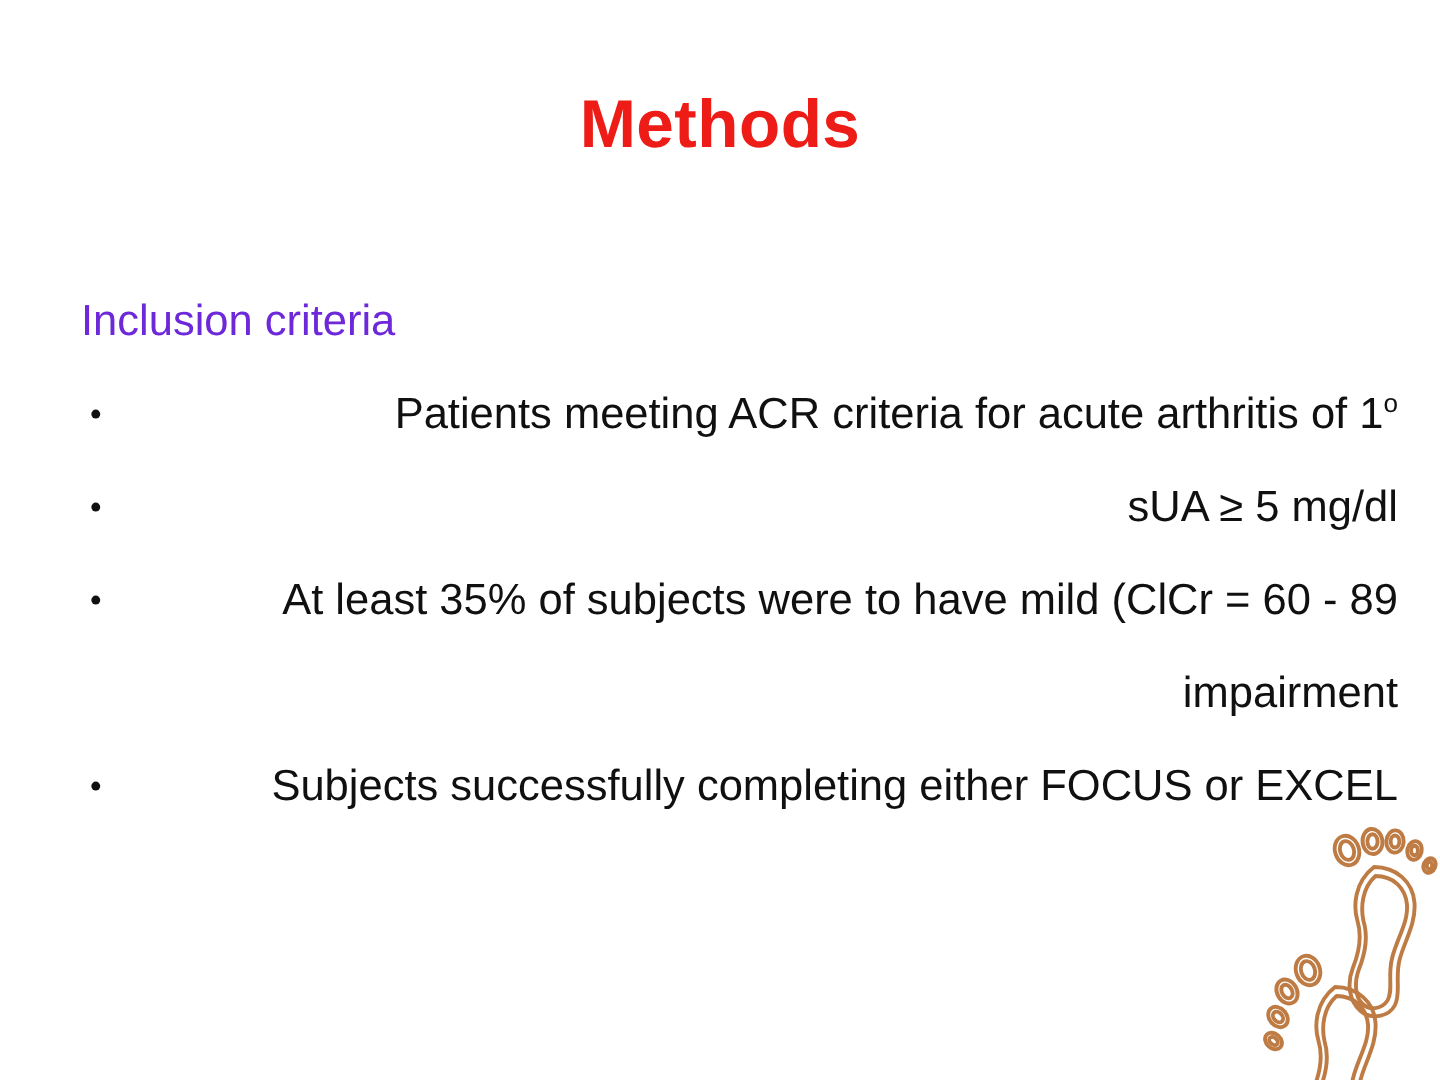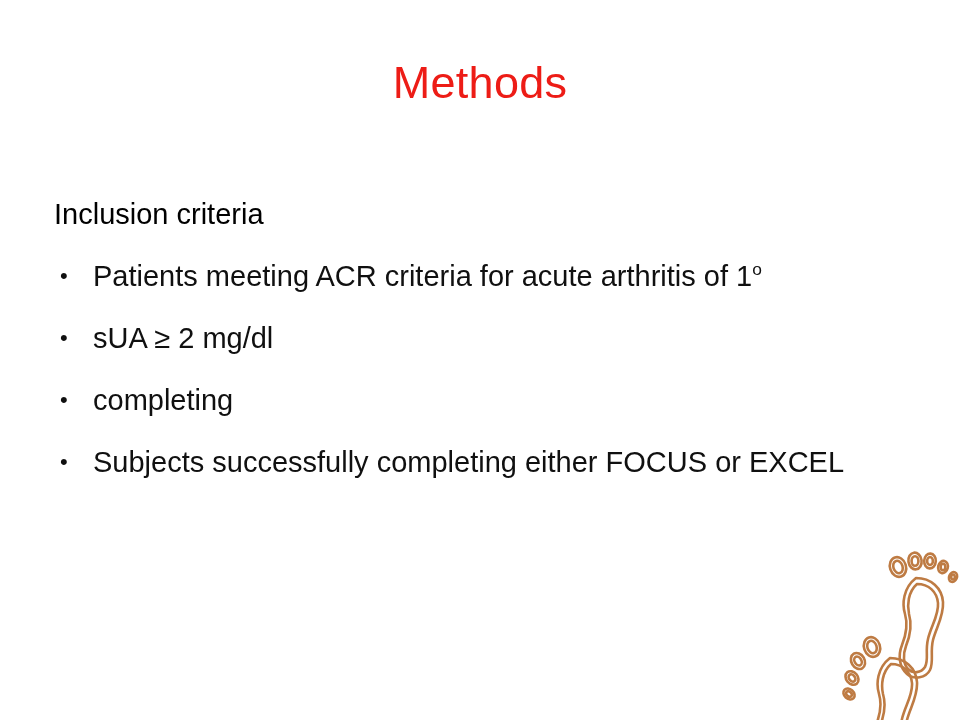--- a/index.html
+++ b/index.html
@@ -19,37 +19,37 @@
   }
 
   
   .slide-title {
     position: absolute;
     left: 0;
     top: 58px;
     width: 960px;
     text-align: center;
     font-size: 45px;
-    font-weight: normal;
+    font-weight: bold;
     color: #ED1C16;
     letter-spacing: 0.3px;
     line-height: 1.1;
     white-space: nowrap;
   }
 
   
   .body-block {
     position: absolute;
     left: 52px;
     top: 183px;
     width: 880px;
   }
   .lead-line {
     font-size: 29px;
-    color: #000000;
+    color: #6d28d9;
     line-height: 62px;
     height: 62px;
     padding-left: 2px;
     white-space: nowrap;
   }
   .bullet-row {
     position: relative;
     padding-left: 41px;
     font-size: 29px;
     color: #101010;
@@ -62,20 +62,21 @@
     width: 16px;
     height: 62px;
     line-height: 62px;
     font-size: 22px;
     color: #101010;
     text-align: left;
   }
   .bullet-text {
     display: block;
     white-space: nowrap;
+    text-align: right;
   }
   .bullet-text .sup {
     font-size: 0.60em;
     vertical-align: super;
     line-height: 0;
   }
 
   
   .footprints {
     position: absolute;
@@ -101,26 +102,27 @@
 
     <div class="lead-line">Inclusion criteria</div>
 
     <div class="bullet-row">
       <span class="bullet-dot">•</span>
       <span class="bullet-text"><span>Patients meeting ACR criteria for acute arthritis of 1</span><span class="sup">o</span></span>
     </div>
 
     <div class="bullet-row">
       <span class="bullet-dot">•</span>
-      <span class="bullet-text">sUA ≥ 2 mg/dl</span>
-    </div>
-
-    <div class="bullet-row">
-      <span class="bullet-dot">•</span>
-      <span class="bullet-text">completing</span>
+      <span class="bullet-text">sUA ≥ 5 mg/dl</span>
+    </div>
+
+    <div class="bullet-row">
+      <span class="bullet-dot">•</span>
+      <span class="bullet-text">At least 35% of subjects were to have mild (ClCr = 60 - 89</span>
+      <span class="bullet-text">impairment</span>
     </div>
 
     <div class="bullet-row">
       <span class="bullet-dot">•</span>
       <span class="bullet-text">Subjects successfully completing either FOCUS or EXCEL</span>
     </div>
 
   </div>
 
   <div class="footprints">

